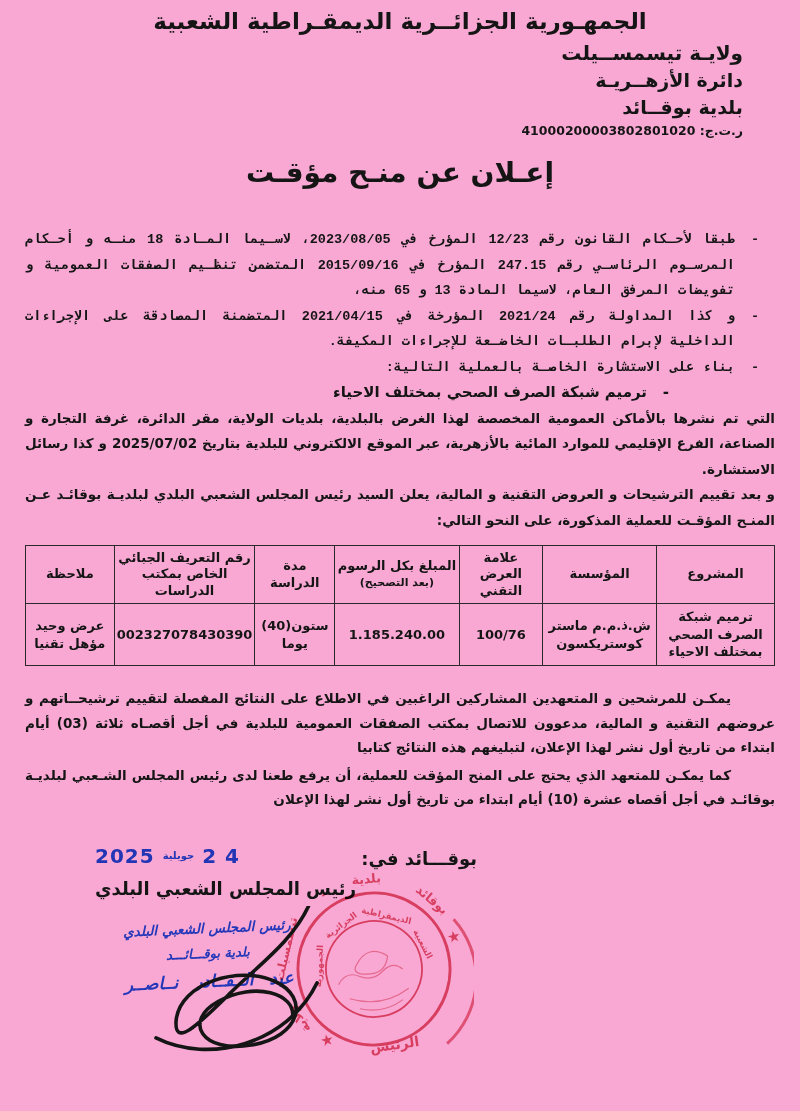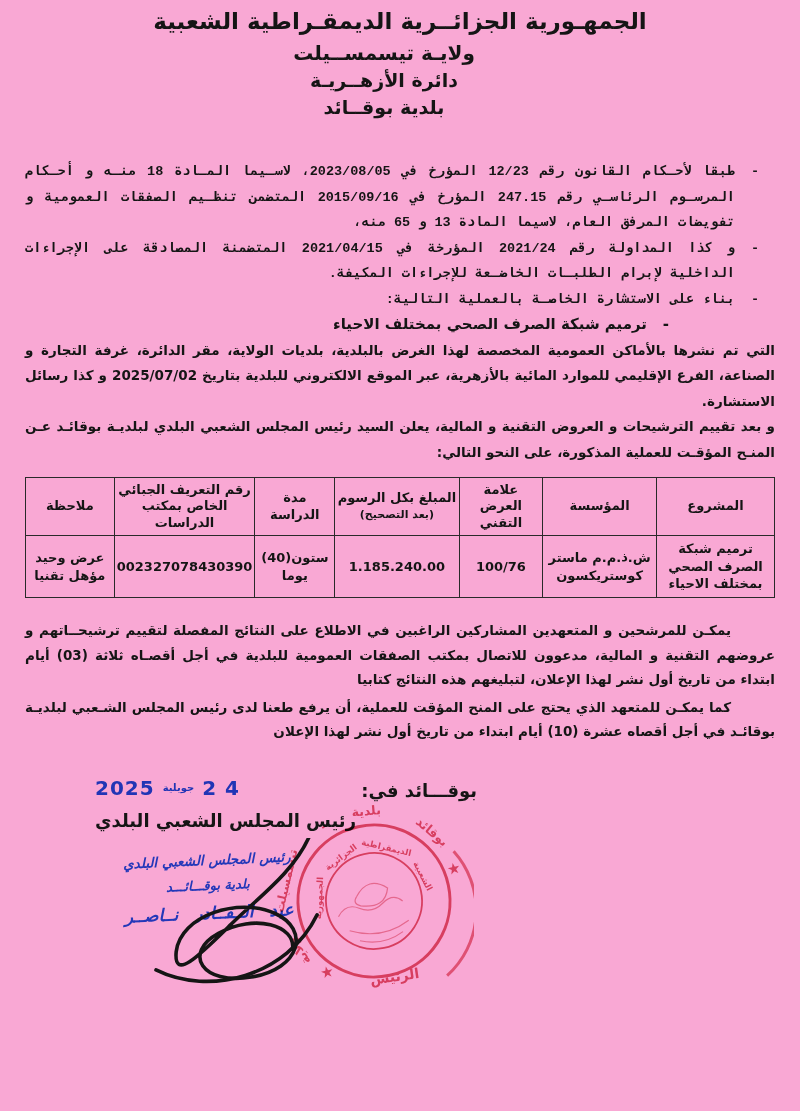--- a/index.html
+++ b/index.html
@@ -2,21 +2,21 @@
 <html lang="ar" dir="rtl"><head>
 <meta charset="utf-8">
 <style>
   * { margin:0; padding:0; box-sizing:border-box; }
   body { background:#ffffff; font-family:"DejaVu Sans", sans-serif; }
   .page {
     width:800px; height:1111px; background:#f9a8d4; position:relative;
     direction:rtl; padding:8px 25px 0 25px; color:#151515; overflow:hidden;
   }
   .republic { text-align:center; font-size:23px; font-weight:bold; letter-spacing:0.5px; margin-bottom:6px; }
-  .admin-block { text-align:center; padding-right:32px; }
+  .admin-block { text-align:right; padding-right:32px; }
   .admin-block .l1 { font-size:20px; font-weight:bold; line-height:27px; }
   .admin-block .l2 { font-size:19px; font-weight:bold; line-height:27px; }
   .admin-block .l3 { font-size:19px; font-weight:bold; line-height:27px; }
   .admin-block .l4 { font-size:12.5px; font-weight:bold; line-height:19px; }
   .doc-title { text-align:center; font-size:28px; font-weight:bold; margin-top:16px; }
   .preamble { margin-top:38px; font-size:13.5px; font-weight:bold; line-height:25.5px; text-align:justify; }
   .bullet { position:relative; padding-right:40px;font-family:Liberation Mono, monospace; }
   .bullet::before { content:"-"; position:absolute; right:16px; top:0; font-weight:bold; }
   .op-line { position:relative; padding-right:128px; font-size:15px; font-weight:bold; }
   .op-line::before { content:"-"; position:absolute; right:106px; top:0; }
@@ -46,22 +46,27 @@
 <body>
 
 <div class="page">
 
   <div class="republic">الجمهـورية الجزائــرية الديمقـراطية الشعبية</div>
 
   <div class="admin-block">
     <div class="l1">ولايـة تيسمســيلت</div>
     <div class="l2">دائرة الأزهــريـة</div>
     <div class="l3">بلدية بوقــائد</div>
+    <div class="l4">
+      <span>ر.ت.ج:</span>
+      <span>41000200003802801020</span>
+    </div>
   </div>
 
+  <div class="doc-title">إعـلان عن منـح مؤقـت</div>
 
   <div class="preamble">
     <div class="bullet">طبقا لأحـكام القانون رقم 12/23 المؤرخ في 2023/08/05، لاسـيما المـادة 18 منـه و أحـكام المرسـوم الرئاسـي رقم 247.15 المؤرخ في 2015/09/16 المتضمن تنظـيم الصفقات العمومية و تفويضات المرفق العام، لاسيما المادة 13 و 65 منه،</div>
     <div class="bullet">و كذا المداولة رقم 2021/24 المؤرخة في 2021/04/15 المتضمنة المصادقة على الإجراءات الداخلية لإبرام الطلبـات الخاضـعة للإجراءات المكيفة.</div>
     <div class="bullet">بناء على الاستشارة الخاصـة بالعملية التالية:</div>
     <div class="op-line">ترميم شبكة الصرف الصحي بمختلف الاحياء</div>
     <div class="flowp">التي تم نشرها بالأماكن العمومية المخصصة لهذا الغرض بالبلدية، بلديات الولاية، مقر الدائرة، غرفة التجارة و الصناعة، الفرع الإقليمي للموارد المائية بالأزهرية، عبر الموقع الالكتروني للبلدية بتاريخ 2025/07/02 و كذا رسائل الاستشارة.</div>
     <div class="flowp">و بعد تقييم الترشيحات و العروض التقنية و المالية، يعلن السيد رئيس المجلس الشعبي البلدي لبلديـة بوقائـد عـن المنـح المؤقـت للعملية المذكورة، على النحو التالي:</div>
   </div>
 

